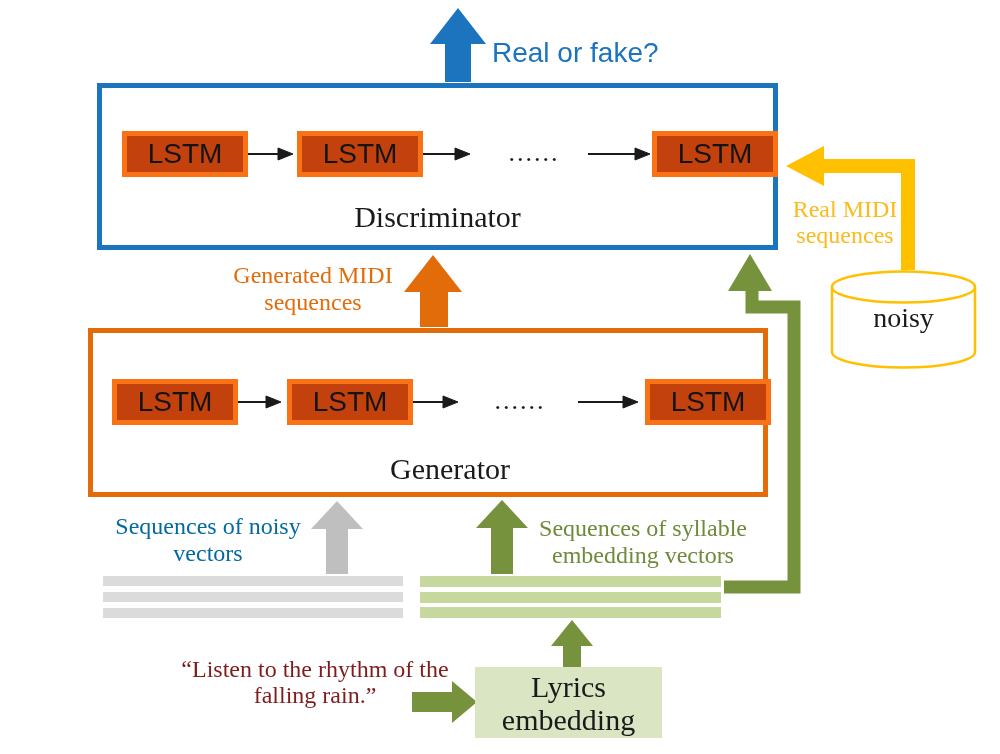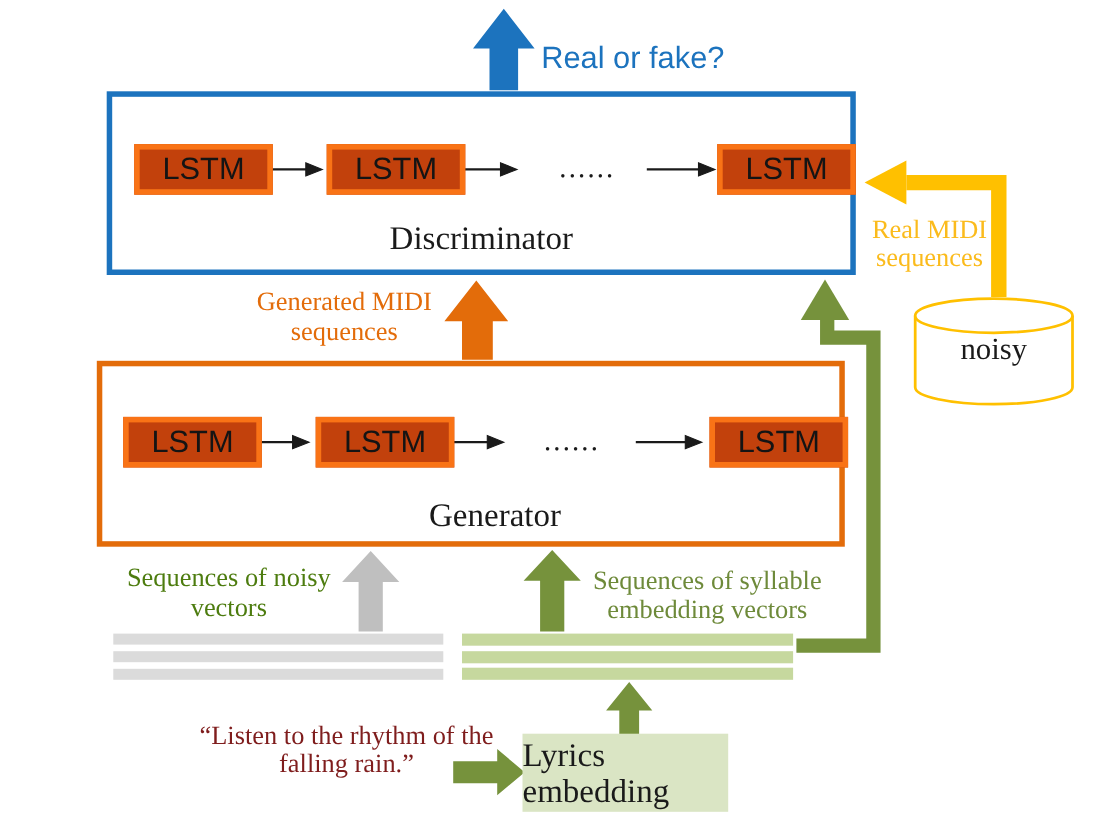--- a/index.html
+++ b/index.html
@@ -16,28 +16,28 @@
   .dots{width:70px;text-align:center;font-size:26px;color:#1a1a1a;letter-spacing:2px;}
   .blocklabel{text-align:center;font-size:30px;color:#1a1a1a;}
   .disc-label{left:97px;top:200px;width:681px;}
   .gen-label{left:88px;top:452px;width:652px;margin-left:36px;}
   .annot{text-align:center;line-height:27px;font-size:24px;}
   .realfake{left:492px;top:37px;font-family:"Liberation Sans", sans-serif;
             font-size:28px;color:#1c73be;}
   .genmidi{left:203px;top:262px;width:220px;color:#e36c0a;}
   .realmidi{left:780px;top:196px;width:130px;color:#fbbb1c;line-height:26px;}
   .traindata{left:832px;top:303px;width:143px;color:#1a1a1a;font-size:28px;line-height:29px;}
-  .noisy{left:98px;top:513px;width:220px;color:#4d7c0f;}
+  .noisy{left:98px;top:513px;width:220px;color:#0369a1;}
   .syllable{left:528px;top:515px;width:230px;color:#6e8a3a;}
   .quote{left:150px;top:656px;width:330px;color:#7f1d1d;line-height:26px;}
   .bar{height:10px;}
   .gray-bar{left:103px;width:300px;background:#dbdbdb;}
   .green-bar{left:420px;width:301px;height:11px;background:#c6d89e;}
   .lyricsbox{left:475px;top:667px;width:187px;height:71px;background:#dae5c4;
-             display:flex;flex-direction:column;align-items:flex-start;justify-content:center;
+             display:flex;flex-direction:column;align-items:center;justify-content:center;
              font-size:30px;line-height:33px;color:#1a1a1a;}
   .line{display:block;}
 </style>
 </head>
 <body>
 
 <div id="canvas">
 
   <svg id="arrows" width="1000" height="754" viewBox="0 0 1000 754">
 

